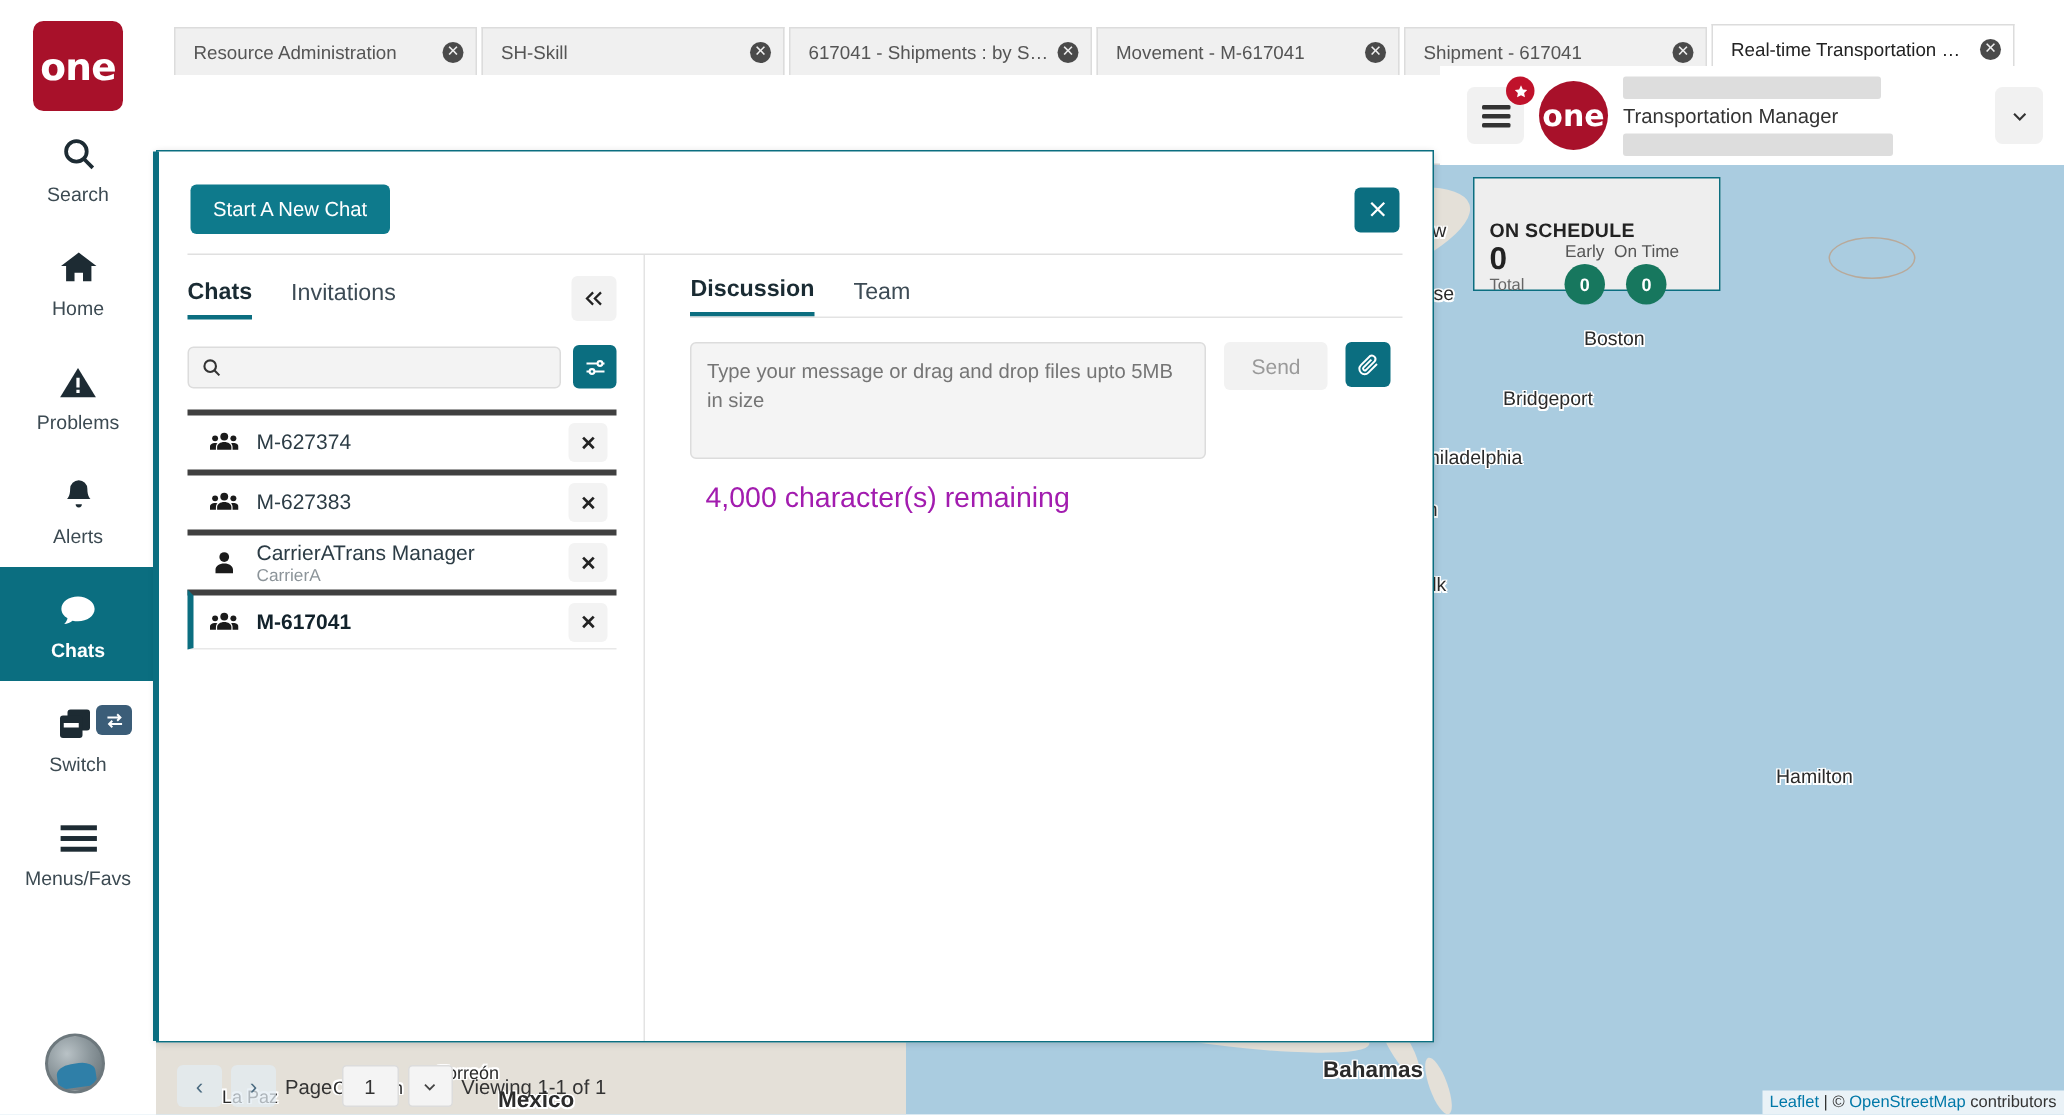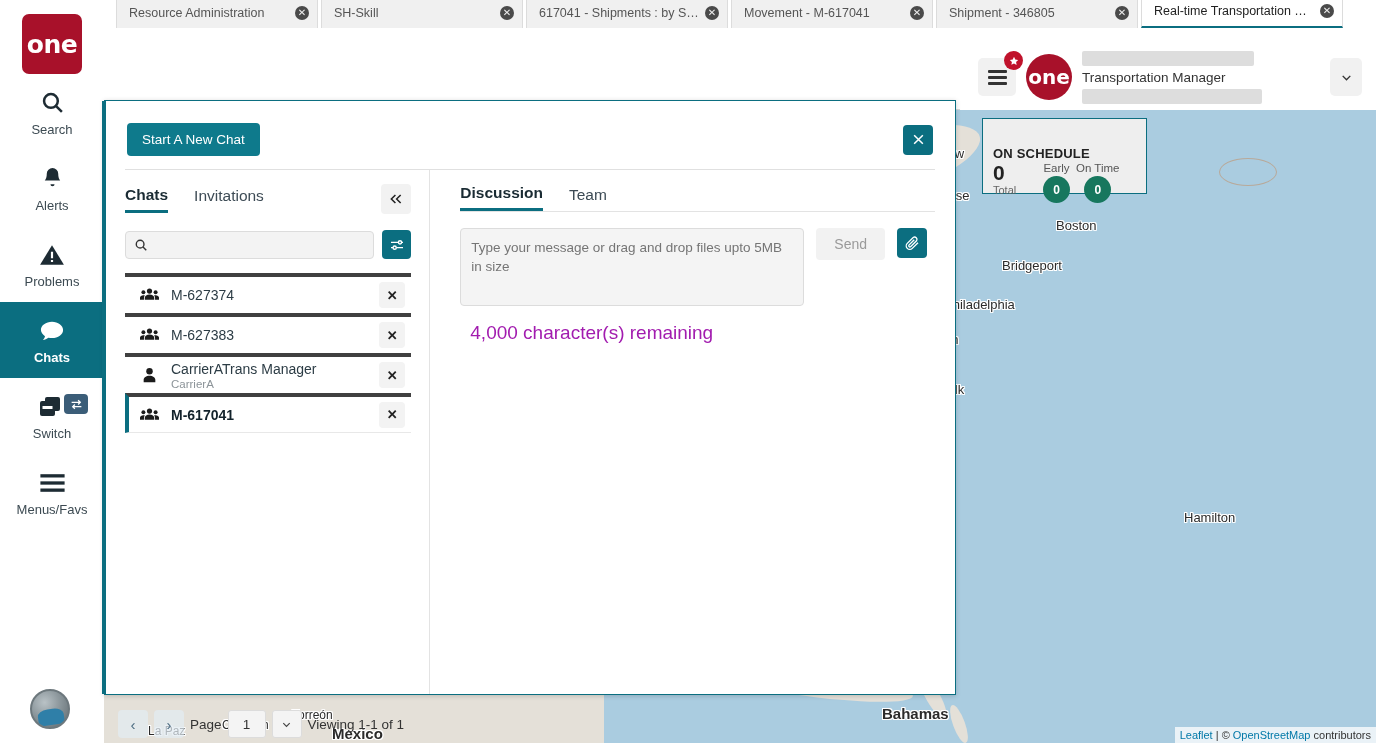--- a/index.html
+++ b/index.html
@@ -114,21 +114,21 @@
   .rail-avatar::after {
     content:""; position:absolute; left: 6px; bottom: 2px; width: 26px; height: 16px;
     background: #2f7fa8; border-radius: 40% 40% 0 0; transform: rotate(-8deg);
   }
 
   
   .page { position: absolute; left: 104px; top: 0; right: 0; bottom: 0; }
 
   
   .tabstrip {
-    position: absolute; left: 0; top: 0; height: 28px; right: 0;
+    position: absolute; left: 0; top: 0; height: 50px; right: 0;
     background: #ffffff;
     display: flex; align-items: flex-end;
     padding-left: 12px;
     z-index: 10;
   }
   .tab {
     position: relative;
     height: 32px; width: 202px;
     background: #f0f0f0;
     border: 1px solid #dcdcdc;
@@ -407,21 +407,21 @@
       </div>
       <div class="tab">
         <span class="tab-label">617041 - Shipments : by Ship...</span>
         <span class="tab-close">✕</span>
       </div>
       <div class="tab">
         <span class="tab-label">Movement - M-617041</span>
         <span class="tab-close">✕</span>
       </div>
       <div class="tab">
-        <span class="tab-label">Shipment - 346805</span>
+        <span class="tab-label">Shipment - 617041</span>
         <span class="tab-close">✕</span>
       </div>
       <div class="tab active">
         <span class="tab-label">Real-time Transportation Exe...</span>
         <span class="tab-close">✕</span>
       </div>
     </div>
 
     <div class="pagehdr">
       <div class="hdr-actions">
@@ -513,39 +513,47 @@
     <div class="rail-item">
       <div class="rail-ico">
         <svg width="25" height="25" viewBox="0 0 24 24" fill="none" stroke="#1d2b33" stroke-width="2.4">
             <circle cx="10.5" cy="10.5" r="6.6"></circle>
             <path d="M15.5 15.5L21 21"></path>
           </svg>
       </div>
       <div class="rail-label">Search</div>
     </div>
 
+    <div class="rail-item">
+      <div class="rail-ico">
+        <svg width="27" height="27" viewBox="0 0 24 24" fill="#1d2b33">
+            <path d="M12 3L1.5 11h3V20h5v-5h5v5h5V11h3z"></path>
+          </svg>
+      </div>
+      <div class="rail-label">Home</div>
+    </div>
+
+    <div class="rail-item">
+      <div class="rail-ico">
+        <svg width="26" height="26" viewBox="0 0 24 24" fill="#1d2b33">
+            <path d="M12 3L1 21h22z"></path>
+            <path d="M11 9h2v6h-2zM11 16.5h2v2h-2z" fill="#fff"></path>
+          </svg>
+      </div>
+      <div class="rail-label">Problems</div>
+    </div>
 
     <div class="rail-item">
       <div class="rail-ico">
         <svg width="25" height="25" viewBox="0 0 24 24" fill="#1d2b33">
             <path d="M12 2a5.5 5.5 0 0 0-5.5 5.5c0 5-2 6.5-2 6.5h15s-2-1.5-2-6.5A5.5 5.5 0 0 0 12 2z"></path>
             <path d="M10 17.5h4a2 2 0 0 1-4 0z"></path>
           </svg>
       </div>
       <div class="rail-label">Alerts</div>
-    </div>
-
-    <div class="rail-item">
-      <div class="rail-ico">
-        <svg width="26" height="26" viewBox="0 0 24 24" fill="#1d2b33">
-            <path d="M12 3L1 21h22z"></path>
-            <path d="M11 9h2v6h-2zM11 16.5h2v2h-2z" fill="#fff"></path>
-          </svg>
-      </div>
-      <div class="rail-label">Problems</div>
     </div>
 
     <div class="rail-item active">
       <div class="rail-ico">
         <svg width="28" height="28" viewBox="0 0 24 24" fill="#fff">
             <path d="M12 4C6.8 4 2.5 7.1 2.5 11c0 2.2 1.4 4.2 3.5 5.4-.2 1.2-.9 2.4-1.9 3.3 1.8-.2 3.5-.9 4.8-1.9 1 .2 2 .3 3.1.3 5.2 0 9.5-3.1 9.5-7S17.2 4 12 4z"></path>
           </svg>
       </div>
       <div class="rail-label">Chats</div>
     </div>

